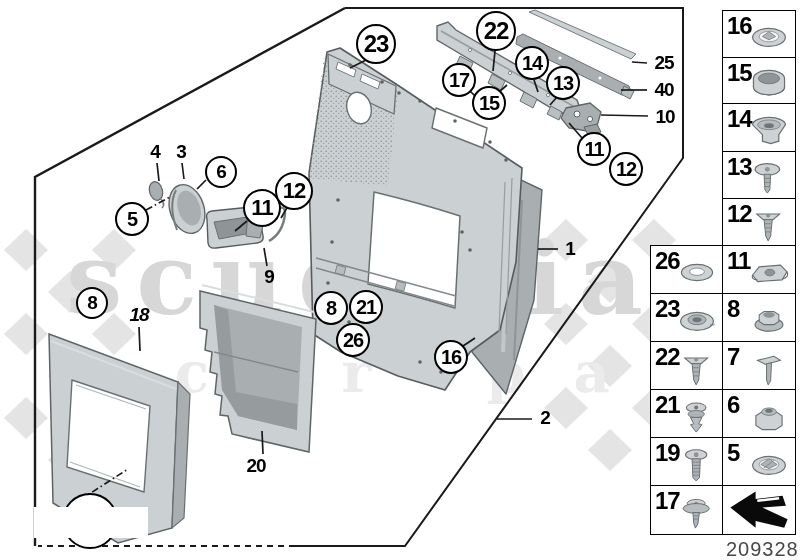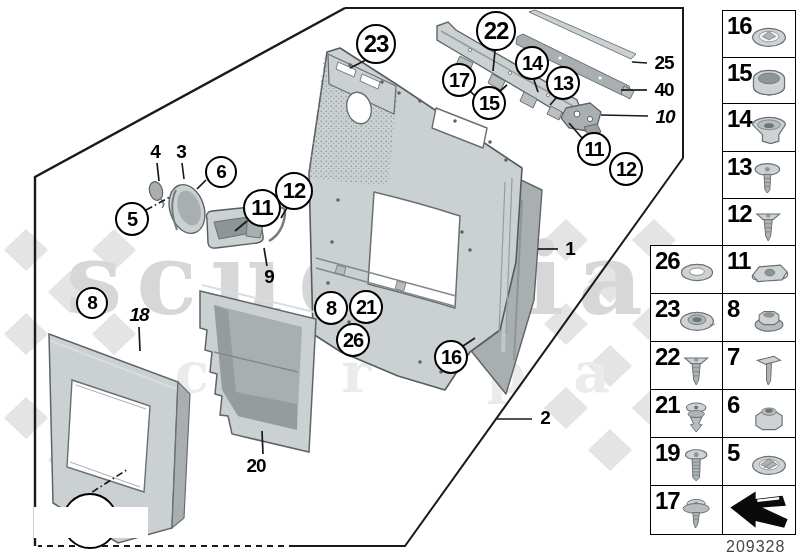--- a/index.html
+++ b/index.html
@@ -16,21 +16,21 @@
     display:flex;align-items:center;justify-content:center;font-weight:bold;color:#000;
     box-sizing:border-box;letter-spacing:-1px;}
   .plainlabel{position:absolute;font-weight:bold;color:#000;font-size:19px;
     transform:translate(-50%,-50%);letter-spacing:-1px;white-space:nowrap;}
   
   .cell{position:absolute;background:#fff;border:1.5px solid #000;box-sizing:border-box;}
   .cell .num{position:absolute;left:4px;top:1px;font-weight:bold;font-size:24px;letter-spacing:-1px;color:#000;}
   .cell .ic{position:absolute;right:2px;bottom:1px;width:48px;height:36px;}
   .cell .ic.full{left:4px;right:4px;top:3px;bottom:3px;width:auto;height:auto;}
   .mask{position:absolute;background:#fff;}
-  #footer-number{position:absolute;left:726px;top:538px;font-size:16px;color:var(--footer);
+  #footer-number{position:absolute;left:726px;top:538px;font-size:20px;color:var(--footer);
     letter-spacing:1px;}
 </style>
 </head>
 <body>
 
 <div id="stage">
 
 <svg id="art" width="800" height="560" viewBox="0 0 800 560" xmlns="http://www.w3.org/2000/svg">
 
   <defs>
@@ -233,21 +233,21 @@
       <div class="callout" style="left: 336px; top: 323px; width: 34px; height: 34px; font-size: 20px;">26</div>
       <div class="callout" style="left: 434px; top: 340px; width: 34px; height: 34px; font-size: 20px;">16</div>
       <div class="callout" style="left: 62px; top: 493px; width: 56px; height: 56px; font-size: 33px;">19</div>
       <div class="plainlabel" style="left: 155px; top: 152px;">4</div>
       <div class="plainlabel" style="left: 181px; top: 152px;">3</div>
       <div class="plainlabel" style="left: 269px; top: 277px;">9</div>
       <div class="plainlabel" style="left: 139px; top: 315px; font-style: italic;">18</div>
       <div class="plainlabel" style="left: 256px; top: 466px;">20</div>
       <div class="plainlabel" style="left: 664px; top: 63px;">25</div>
       <div class="plainlabel" style="left: 664px; top: 90px;">40</div>
-      <div class="plainlabel" style="left: 665px; top: 117px; font-style: italic;">10</div>
+      <div class="plainlabel" style="left: 665px; top: 117px;">10</div>
       <div class="plainlabel" style="left: 570px; top: 249px;">1</div>
       <div class="plainlabel" style="left: 545px; top: 418px;">2</div>
     </div>
 
 
 <div class="mask" style="left:34px;top:507px;width:114px;height:31px;"></div>
 
 
 <div id="sidebar">
       <div class="cell" style="left: 722px; top: 10px; width: 74px; height: 48.5px;">

